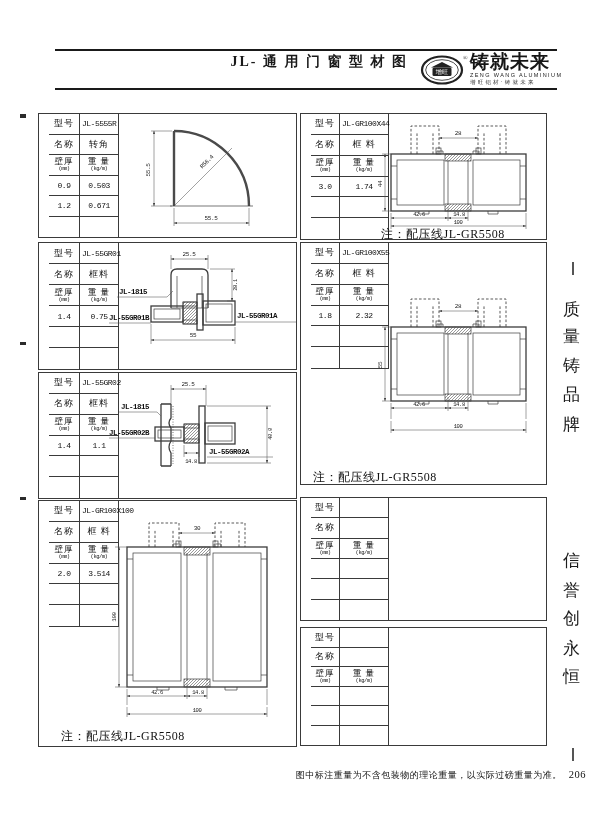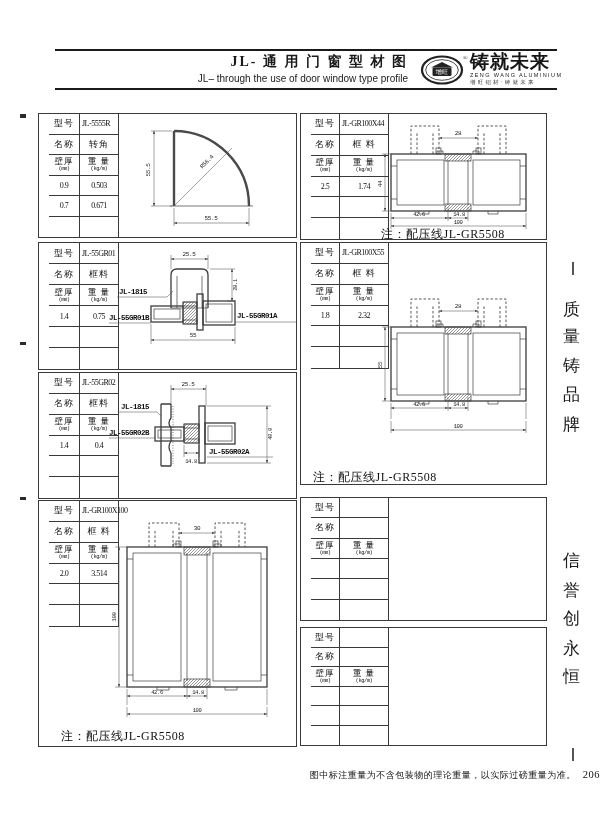--- a/index.html
+++ b/index.html
@@ -19,56 +19,55 @@
   
   .sec{position:absolute;border:1px solid #3a3a3a;background:#fff;}
   .ptable{position:absolute;left:10px;top:0;display:grid;grid-template-rows:repeat(6,1fr);}
   .pt-l{width:70px;grid-template-columns:31px 39px;}
   .pt-r{width:78px;grid-template-columns:29px 49px;}
   .cell{border-right:1px solid #3a3a3a;border-bottom:1px solid #3a3a3a;
         display:flex;align-items:center;justify-content:center;overflow:visible;}
   .cell.nb{border-bottom:none;}
   .lab{font-size:9px;letter-spacing:1px;color:#111;}
   .cn{font-size:9px;letter-spacing:1px;text-align:center;}
-  .mono{font-family:Liberation Serif, serif;font-size:8px;letter-spacing:-0.5px;}
+  .mono{font-family:Liberation Mono, monospace;font-size:8px;letter-spacing:-0.5px;}
   .modelv{justify-content:flex-start;padding-left:2px;white-space:nowrap;}
   .two{flex-direction:column;line-height:1.05;}
   .two .u{font-size:5.5px;font-family:"Liberation Mono",monospace;letter-spacing:-0.5px;}
   .two .h{font-size:8.5px;letter-spacing:1px;}
   .note{position:absolute;font-size:12px;color:#111;letter-spacing:0.5px;white-space:nowrap;}
   
   svg{overflow:visible;}
   .w{stroke:#3c3c3c;stroke-width:1.3;fill:none;}
   .w2{stroke:#4a4a4a;stroke-width:2.4;fill:none;}
   .t{stroke:#3c3c3c;stroke-width:0.7;fill:none;}
   .d{stroke:#555;stroke-width:0.55;fill:none;}
   .dash{stroke:#3c3c3c;stroke-width:0.85;fill:none;stroke-dasharray:2.6 1.9;}
   .dt{font-family:"Liberation Mono",monospace;font-size:6px;fill:#222;letter-spacing:-0.4px;}
   .dts{font-family:"Liberation Mono",monospace;font-size:5.5px;fill:#222;letter-spacing:-0.4px;}
   .pl{font-family:"Liberation Mono",monospace;font-size:7.5px;font-weight:bold;fill:#111;letter-spacing:-0.5px;}
   
   .slogan{position:absolute;left:561px;width:20px;writing-mode:vertical-lr;text-orientation:upright;
           font-size:17px;letter-spacing:29px;color:#1c1c1c;line-height:20px;}
   .vdash{position:absolute;left:572px;width:1.5px;height:13px;background:#555;}
   
-  #footer{position:absolute;right:12px;top:769px;font-size:9px;color:#111;letter-spacing:0.5px;white-space:nowrap;}
+  #footer{position:absolute;right:26px;top:769px;font-size:9px;color:#111;letter-spacing:0.5px;white-space:nowrap;}
   #page-num{font-size:10.5px;margin-left:7px;font-family:"Liberation Serif",serif;}
   .tick{position:absolute;background:#2b2b2b;}
 </style>
 </head>
 <body>
 
 <div id="page">
 
   <div class="rule" style="left:55px;top:49px;width:502px;"></div>
   <div class="rule" style="left:55px;top:88px;width:502px;"></div>
 
   <div id="titleblock">
     <div id="title-cn">JL- 通 用 门 窗 型 材 图</div>
-    <div id="title-en">JL– through the use of door window type profile</div>
   </div>
 
   <svg id="logo" viewBox="0 0 140 38">
     <ellipse cx="22" cy="19" rx="20" ry="13.5" fill="none" stroke="#222" stroke-width="2.2"></ellipse>
     <ellipse cx="22" cy="19" rx="16.3" ry="10.3" fill="none" stroke="#222" stroke-width="0.8"></ellipse>
     <path d="M11,16.5 L22,11 L33,16.5 Z" fill="#222"></path>
     <rect x="12.5" y="16.5" width="19" height="8.5" rx="1.5" fill="#222"></rect>
     <text x="22" y="23.4" text-anchor="middle" fill="#fff" font-size="6.2">增旺</text>
     <text x="43" y="9" font-size="6" fill="#222">®</text>
   </svg>
@@ -91,21 +90,21 @@
       <div class="cell two">
           <span class="h">壁厚</span>
           <span class="u">(mm)</span>
         </div>
       <div class="cell two">
           <span class="h">重 量</span>
           <span class="u">(kg/m)</span>
         </div>
       <div class="cell mono">0.9</div>
       <div class="cell mono">0.503</div>
-      <div class="cell mono">0.7</div>
+      <div class="cell mono">1.2</div>
       <div class="cell mono">0.671</div>
       <div class="cell nb"></div>
       <div class="cell nb"></div>
     </div>
     <svg class="abs" style="left:70px;top:0;" width="187" height="123">
       <defs>
         <marker id="a1" markerWidth="7" markerHeight="5" refX="6" refY="2.2" orient="auto-start-reverse">
             <path d="M0,0 L6.5,2.2 L0,4.4 z" fill="#444"></path>
           </marker>
       </defs>
@@ -130,21 +129,21 @@
       <div class="cell lab">名称</div>
       <div class="cell cn">框 料</div>
       <div class="cell two">
           <span class="h">壁厚</span>
           <span class="u">(mm)</span>
         </div>
       <div class="cell two">
           <span class="h">重 量</span>
           <span class="u">(kg/m)</span>
         </div>
-      <div class="cell mono">2.5</div>
+      <div class="cell mono">3.0</div>
       <div class="cell mono">1.74</div>
       <div class="cell"></div>
       <div class="cell"></div>
       <div class="cell nb"></div>
       <div class="cell nb"></div>
     </div>
     <svg class="abs" style="left:80px;top:4px;" width="163" height="112">
       <defs>
         <marker id="a2" markerWidth="7" markerHeight="5" refX="6" refY="2.2" orient="auto-start-reverse">
             <path d="M0,0 L6.5,2.2 L0,4.4 z" fill="#444"></path>
@@ -308,21 +307,21 @@
       <div class="cell cn">框料</div>
       <div class="cell two">
           <span class="h">壁厚</span>
           <span class="u">(mm)</span>
         </div>
       <div class="cell two">
           <span class="h">重 量</span>
           <span class="u">(kg/m)</span>
         </div>
       <div class="cell mono">1.4</div>
-      <div class="cell mono">0.4</div>
+      <div class="cell mono">1.1</div>
       <div class="cell"></div>
       <div class="cell"></div>
       <div class="cell nb"></div>
       <div class="cell nb"></div>
     </div>
     <svg class="abs" style="left:70px;top:0;" width="187" height="125">
       <defs>
         <marker id="a5" markerWidth="7" markerHeight="5" refX="6" refY="2.2" orient="auto-start-reverse">
             <path d="M0,0 L6.5,2.2 L0,4.4 z" fill="#444"></path>
           </marker>

